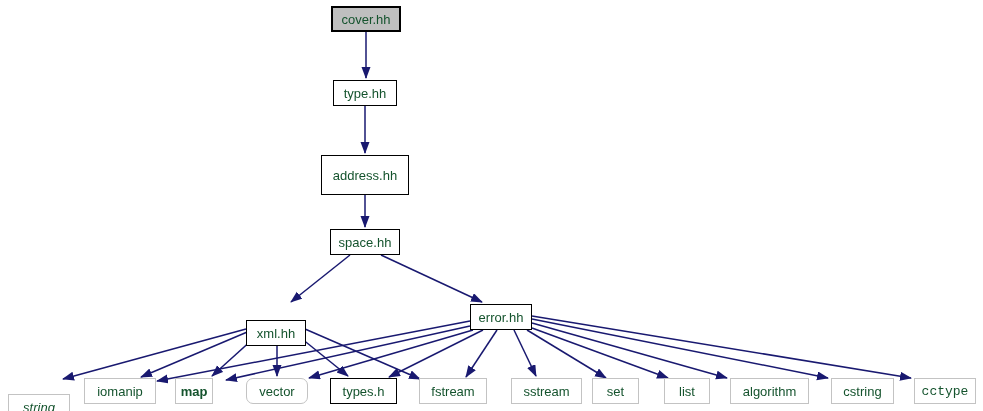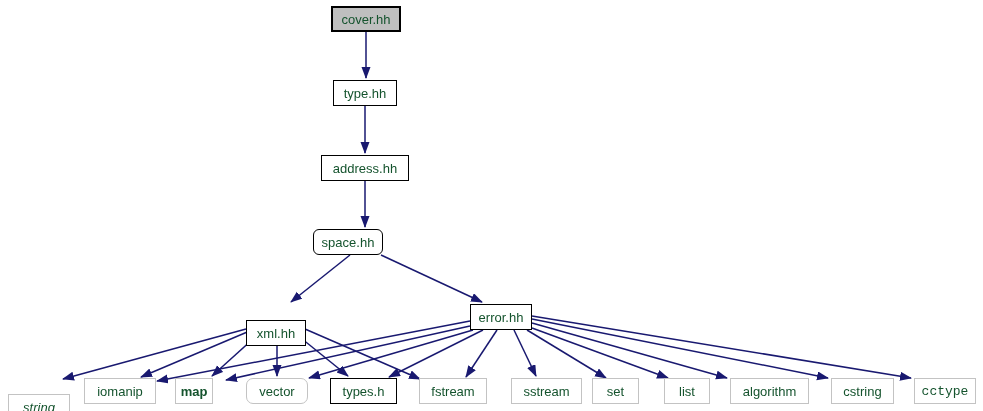--- a/index.html
+++ b/index.html
@@ -56,24 +56,24 @@
       <line x1="532" y1="323" x2="727" y2="378" class="edge-line" marker-end="url(#arrowhead)"></line>
       <line x1="532" y1="319" x2="828" y2="378" class="edge-line" marker-end="url(#arrowhead)"></line>
       <line x1="532" y1="316" x2="911" y2="378" class="edge-line" marker-end="url(#arrowhead)"></line>
     </svg>
 <div class="node root" style="left: 331px; top: 6px; width: 70px; height: 26px;">
       <span>cover.hh</span>
     </div>
     <div class="node linked" style="left: 333px; top: 80px; width: 64px; height: 26px;">
       <span>type.hh</span>
     </div>
-    <div class="node linked" style="left: 321px; top: 155px; width: 88px; height: 26px;">
+    <div class="node linked" style="left: 321px; top: 155px; width: 88px; height: 40px;">
       <span>address.hh</span>
     </div>
-    <div class="node linked" style="left: 313px; top: 229px; width: 70px; height: 26px; border-radius: 6px;">
+    <div class="node linked" style="left: 330px; top: 229px; width: 70px; height: 26px;">
       <span>space.hh</span>
     </div>
     <div class="node linked" style="left: 246px; top: 304px; width: 60px; height: 26px; margin-top: 16px;">
       <span>xml.hh</span>
     </div>
     <div class="node linked" style="left: 470px; top: 304px; width: 62px; height: 26px;">
       <span>error.hh</span>
     </div>
     <div class="node system" style="left: 8px; top: 394px; width: 62px; height: 26px; font-style: italic;">
       <span>string</span>

